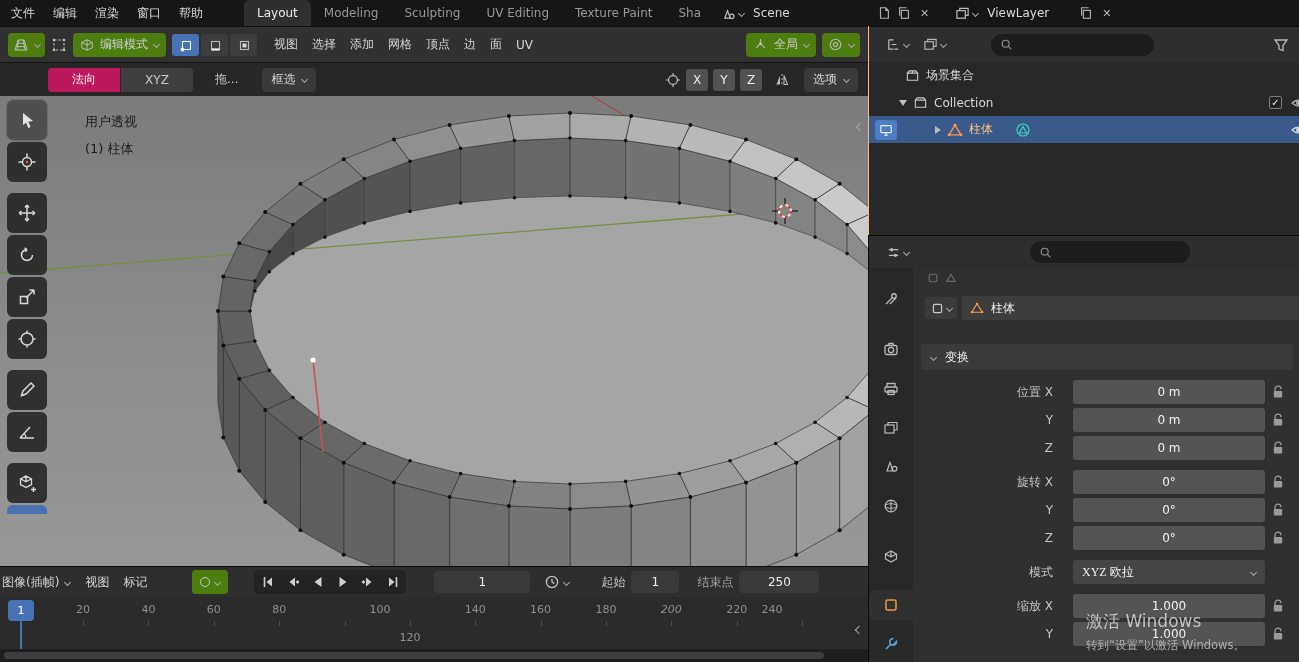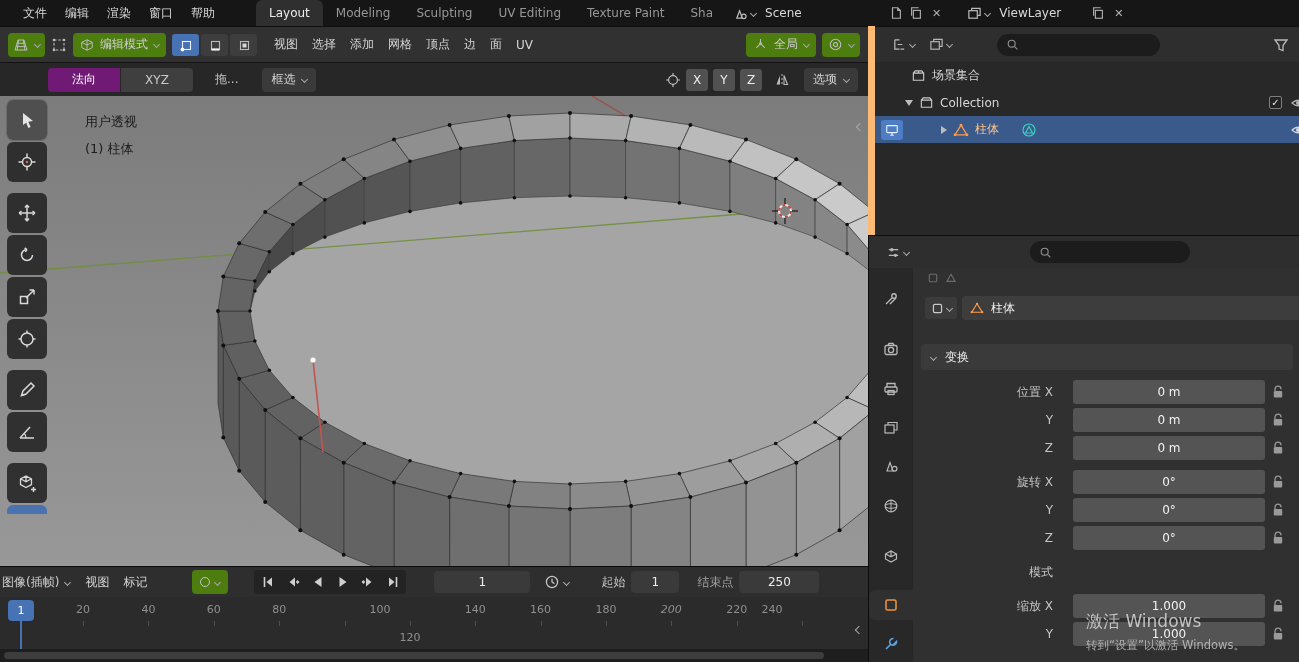--- a/index.html
+++ b/index.html
@@ -7,41 +7,41 @@
      font-family:"DejaVu Sans","Liberation Sans",sans-serif;font-size:12px;color:#cfcfcf;cursor:default}
 .abs{position:absolute}
 .flex{display:flex;align-items:center}
 svg{flex:none;display:block}
 .chev{width:6px;height:6px;border-left:1.6px solid #a8a8a8;border-bottom:1.6px solid #a8a8a8;display:inline-block;flex:none}
 .chev.down{transform:rotate(-45deg)}
 .chev.left{transform:rotate(45deg)}
 .chev.sm{width:5px;height:5px}
 
 
-#topbar{left:0;top:0;width:1299px;height:26px;background:#161616;display:flex;align-items:stretch;padding-left:14px}
+#topbar{left:0;top:0;width:1299px;height:26px;background:#161616;display:flex;align-items:stretch;padding-left:2px}
 .menu{padding:0 9px;display:flex;align-items:center;color:#d6d6d6}
 #workspaces{display:flex;margin-left:32px}
 .wtab{padding:0 13px;display:flex;align-items:center;color:#979797;border-radius:6px 6px 0 0;white-space:nowrap}
 .wtab.active{background:#2f2f2f;color:#ececec}
 #scene-cluster{margin-left:4px;display:flex;align-items:center;gap:6px;flex:1;min-width:0}
 .tiny-btn{display:flex;align-items:center;gap:3px;padding:2px 3px;border-radius:3px}
 .dlabel{color:#d9d9d9;white-space:nowrap}
 .xglyph{color:#b5b5b5;font-size:11px;padding:0 3px}
 
 
 #vp-header{left:0;top:26px;width:868px;height:36px;background:#313131;display:flex;align-items:center;gap:6px;padding:0 8px;border-top:1px solid #0e0e0e}
 .pill{background:#4d7c0f;border-radius:4px;display:flex;align-items:center;gap:6px;padding:0 7px;height:24px}
 .selgroup{display:flex;gap:2px}
 .selbtn{width:27px;height:22px;border-radius:3px;background:#3d3d3d;display:flex;align-items:center;justify-content:center}
 .selbtn.active{background:#4772b3}
 .hmenu{padding:0 7px;color:#d4d4d4;white-space:nowrap}
 #vp-subheader{left:0;top:62px;width:868px;height:34px;background:#272727;display:flex;align-items:center;padding:0 10px;border-top:1px solid #131313}
 .seg{display:flex;height:24px;margin-left:38px}
 .seg .tab{width:72px;display:flex;align-items:center;justify-content:center}
-.tab.blue{background:#701a75;color:#fff;border-radius:4px 0 0 4px}
+.tab.blue{background:#be185d;color:#fff;border-radius:4px 0 0 4px}
 .tab.gray{background:#3f3f3f;color:#c9c9c9;border-radius:0 4px 4px 0;margin-left:1px}
 .dd{background:#3a3a3a;border-radius:4px;height:24px;display:flex;align-items:center;gap:7px;padding:0 9px;color:#d8d8d8}
 .axisbtn{width:22px;height:22px;border-radius:3px;background:#515151;color:#ececec;display:flex;align-items:center;justify-content:center;margin-left:5px}
 
 
 #viewport{left:0;top:96px;width:868px;height:470px;overflow:hidden;background:linear-gradient(180deg,#7c7c7c,#989898)}
 #vp-overlay{position:absolute;left:85px;top:12px;color:#1c1c1c;font-size:13px;line-height:27px}
 #toolbar{position:absolute;left:7px;top:4px;width:42px;display:flex;flex-direction:column;gap:2px}
 .tool{width:40px;height:40px;border-radius:6px;background:rgba(40,40,40,.92);display:flex;align-items:center;justify-content:center}
 .tool.active{background:#4f4f4f;outline:1px solid #6b6b6b}
@@ -55,21 +55,21 @@
 .tbtn{width:25px;height:22px;display:flex;align-items:center;justify-content:center;border-radius:3px}
 #tl-ruler{left:0;top:597px;width:868px;height:65px;background:#2b2b2b;overflow:hidden}
 .tl-num{position:absolute;top:6px;transform:translateX(-50%);color:#8f8f8f;font-size:11px}
 .tl-tick{position:absolute;top:24px;width:1px;height:5px;background:#4d4d4d}
 #tl-marker{position:absolute;left:8px;top:3px;width:26px;height:21px;background:#4772b3;border-radius:4px;color:#fff;font-size:11px;display:flex;align-items:center;justify-content:center}
 #tl-line{position:absolute;left:20px;top:24px;width:2px;height:28px;background:#4772b3}
 #tl-scroll{position:absolute;left:0;bottom:0;width:100%;height:13px;background:#1e1e1e}
 #tl-scroll .bar{margin:3px 44px 0 4px;height:7px;background:#3d3d3d;border-radius:4px}
 
 
-#outliner{left:868px;top:26px;width:431px;height:209px;background:#282828;border-left:7px solid #fdba74;overflow:hidden}
+#outliner{left:868px;top:26px;width:431px;height:209px;background:#282828;border-left:1px solid #fdba74;overflow:hidden}
 #ol-header{height:36px;background:#2e2e2e;display:flex;align-items:center;gap:8px;padding:0 10px 0 14px;border-top:1px solid #0e0e0e}
 .search{height:22px;background:#1c1c1c;border-radius:11px;display:flex;align-items:center;padding:0 9px;gap:6px;color:#8a8a8a}
 .ol-row{height:27px;display:flex;align-items:center;gap:6px;padding-left:36px;color:#d7d7d7}
 .ol-row.sel{background:#3a5a8c;padding-left:6px}
 .tri{width:0;height:0;border-style:solid;flex:none}
 .tri.down{border-width:6px 4.5px 0 4.5px;border-color:#bdbdbd transparent transparent transparent}
 .tri.right{border-width:4.5px 0 4.5px 6px;border-color:transparent transparent transparent #bdbdbd}
 .ol-right{margin-left:auto;display:flex;align-items:center;gap:8px;margin-right:-7px}
 .checkbox{width:13px;height:13px;border-radius:2px;background:#232323;border:1px solid #7e7e7e;color:#e8e8e8;font-size:10px;line-height:11px;text-align:center}
 .obj-name{color:#ffc184}
@@ -839,20 +839,24 @@
           <div class="prop-field">
             <span>0°</span>
           </div>
           <svg class="lock" width="12" height="14" viewBox="0 0 12 14">
             <path d="M3,6 V4.2 A3,3 0 0 1 9,4.2" fill="none" stroke="#9a9a9a" stroke-width="1.3"></path>
             <rect x="1.8" y="6" width="8.4" height="6.4" rx="1" fill="#9a9a9a"></rect>
           </svg>
         </div>
         <div class="prop-row" style="margin-bottom: 10px; font-family: Liberation Serif, serif;">
           <span class="prop-label">模式</span>
+          <div class="prop-field select">
+            <span>XYZ 欧拉</span>
+            <i class="chev down sm"></i>
+          </div>
         </div>
         <div class="prop-row">
           <span class="prop-label">缩放 X</span>
           <div class="prop-field">
             <span>1.000</span>
           </div>
           <svg class="lock" width="12" height="14" viewBox="0 0 12 14">
             <path d="M3,6 V4.2 A3,3 0 0 1 9,4.2" fill="none" stroke="#9a9a9a" stroke-width="1.3"></path>
             <rect x="1.8" y="6" width="8.4" height="6.4" rx="1" fill="#9a9a9a"></rect>
           </svg>

